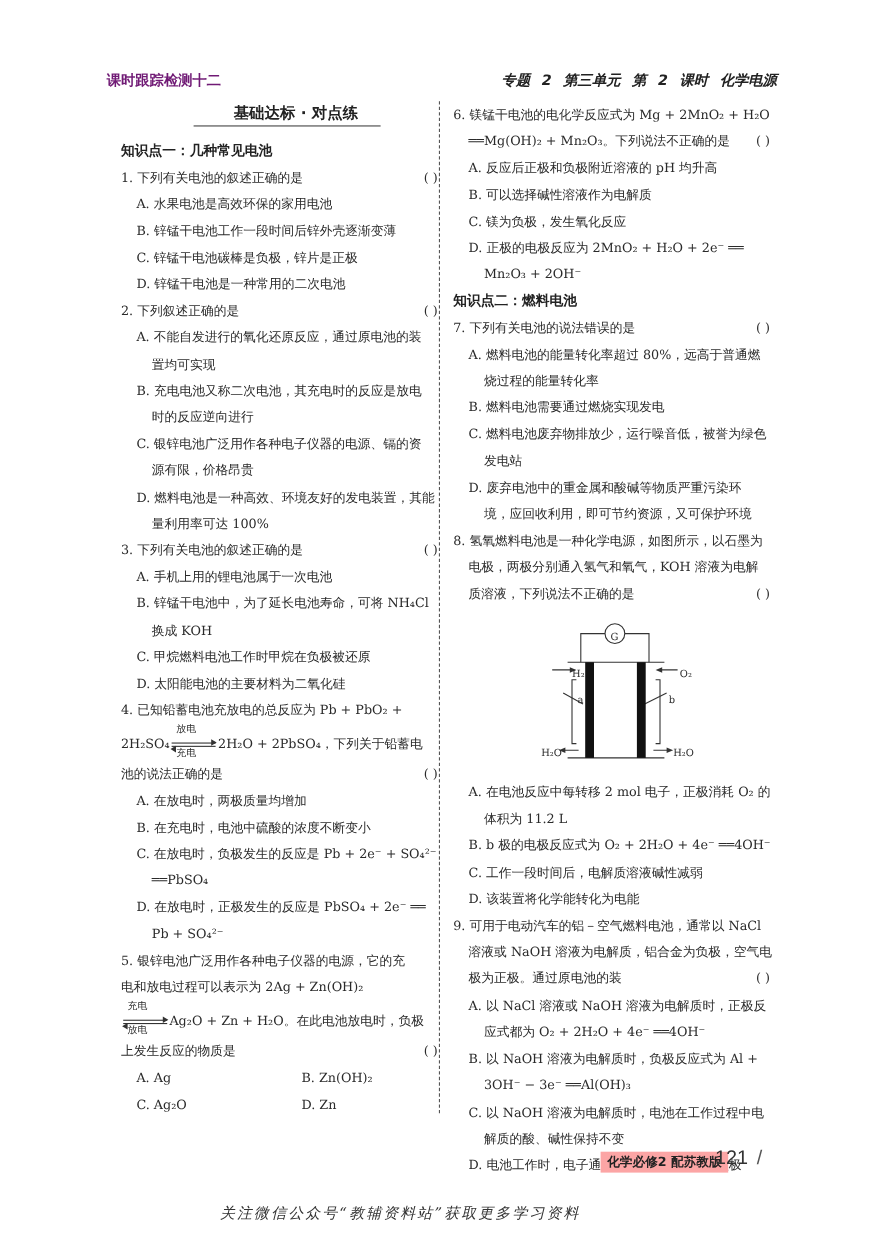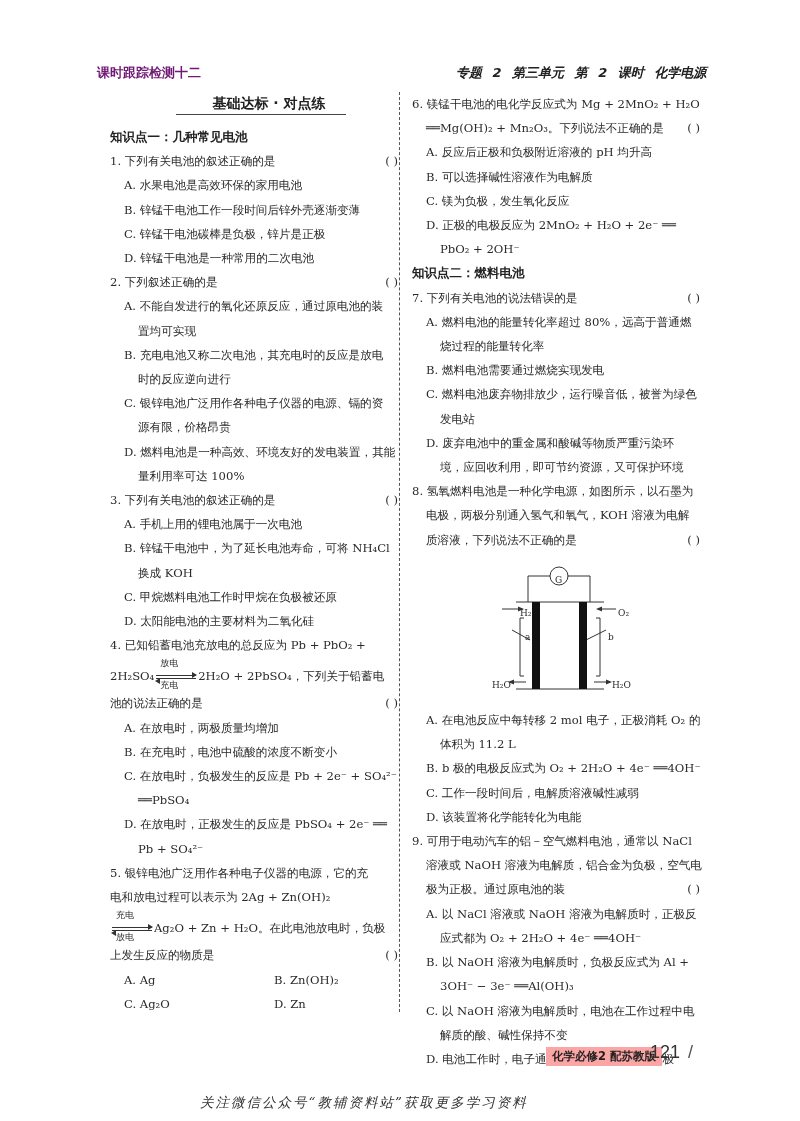--- a/index.html
+++ b/index.html
@@ -112,21 +112,21 @@
 <div class="col right">
   <div class="q">
     <span class="stem">6. 镁锰干电池的电化学反应式为 Mg + 2MnO₂ + H₂O</span>
     <div style="position:relative; padding-left:14px">
       <span class="stem">══Mg(OH)₂ + Mn₂O₃。下列说法不正确的是</span>
       <span class="paren" style="top:0">(      )</span>
     </div>
     <div class="opt">A. 反应后正极和负极附近溶液的 pH 均升高</div>
     <div class="opt">B. 可以选择碱性溶液作为电解质</div>
     <div class="opt">C. 镁为负极，发生氧化反应</div>
-    <div class="opt"><span>D. 正极的电极反应为 2MnO₂ + H₂O + 2e⁻ ══</span><span class="cont">PbO₂ + 2OH⁻</span></div>
+    <div class="opt"><span>D. 正极的电极反应为 2MnO₂ + H₂O + 2e⁻ ══</span><span class="cont">Mn₂O₃ + 2OH⁻</span></div>
   </div>
 
   <div class="section">知识点二：燃料电池</div>
 
   <div class="q">
     <span class="stem">7. 下列有关电池的说法错误的是</span>
     <span class="paren" style="top:0">(      )</span>
     <div class="opt"><span>A. 燃料电池的能量转化率超过 80%，远高于普通燃</span><span class="cont">烧过程的能量转化率</span></div>
     <div class="opt">B. 燃料电池需要通过燃烧实现发电</div>
     <div class="opt"><span>C. 燃料电池废弃物排放少，运行噪音低，被誉为绿色</span><span class="cont">发电站</span></div>

